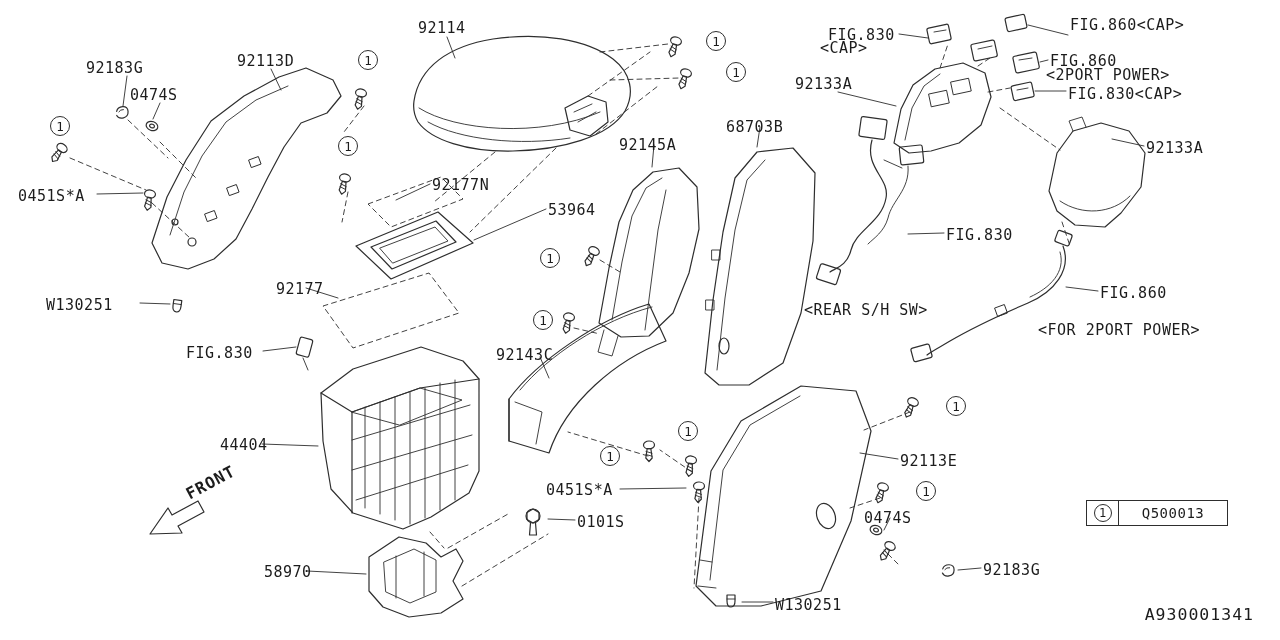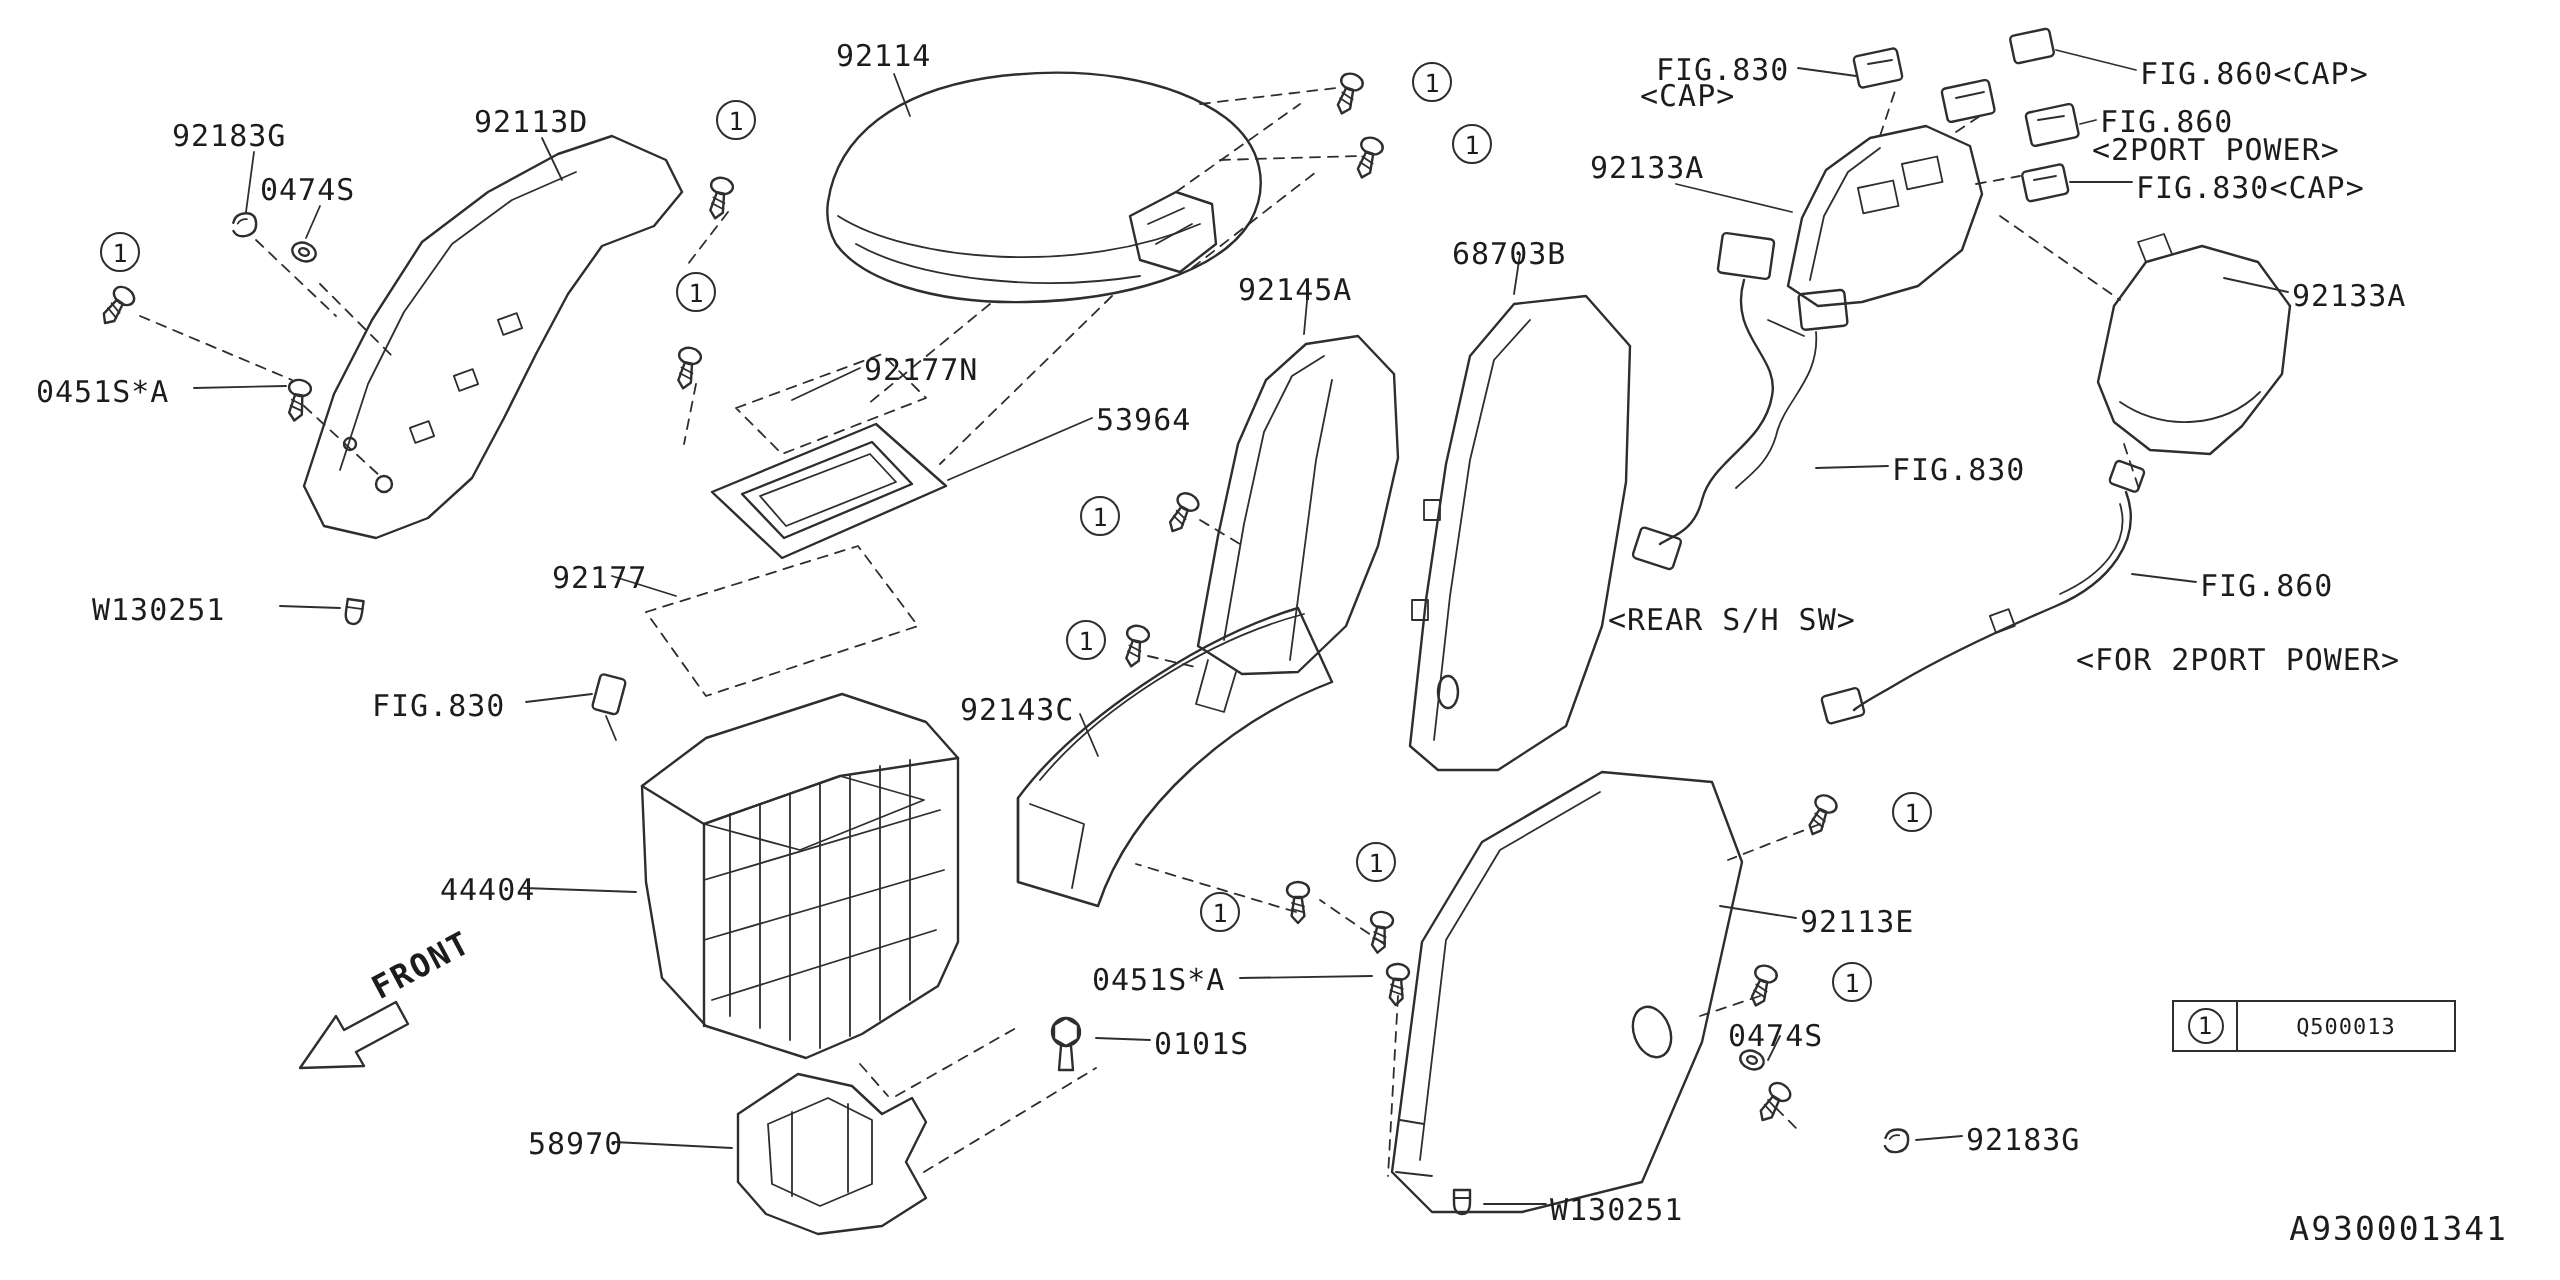--- a/index.html
+++ b/index.html
@@ -18,21 +18,21 @@
   .lbl { position:absolute; font-size:15px; letter-spacing:0.5px; white-space:nowrap; }
   .callout {
     position:absolute; width:20px; height:20px; border:1.4px solid #2e2e2e; border-radius:50%;
     display:flex; align-items:center; justify-content:center; font-size:12.5px; background:#fff;
   }
   .legend { position:absolute; left:1086px; top:500px; width:142px; height:26px;
     border:1.4px solid #2e2e2e; display:flex; background:#fff; }
   .legend-cell1 { width:32px; border-right:1.4px solid #2e2e2e; display:flex; align-items:center; justify-content:center; }
   .legend-callout { width:18px; height:18px; border:1.3px solid #2e2e2e; border-radius:50%;
     display:flex; align-items:center; justify-content:center; font-size:12px; }
-  .legend-part { flex:1; display:flex; align-items:center; justify-content:center; font-size:11px; letter-spacing:0.5px; }
+  .legend-part { flex:1; display:flex; align-items:center; justify-content:center; font-size:14px; letter-spacing:0.5px; }
   .drawing-no { position:absolute; right:26px; top:605px; font-size:16.5px; letter-spacing:1px; }
   .front { position:absolute; left:184px; top:473px; font-size:16px; font-weight:bold;
     transform:rotate(-28deg); letter-spacing:1px; }
 </style>
 </head>
 <body>
 
 <div class="canvas">
 
   <svg class="lineart" viewBox="0 0 1280 640">
@@ -280,29 +280,29 @@
   <div class="lbl" style="left:237px;top:52px">92113D</div>
   <div class="lbl" style="left:130px;top:86px">0474S</div>
   <div class="lbl" style="left:18px;top:187px">0451S*A</div>
   <div class="lbl" style="left:46px;top:296px">W130251</div>
   <div class="lbl" style="left:186px;top:344px">FIG.830</div>
   <div class="lbl" style="left:220px;top:436px">44404</div>
   <div class="lbl" style="left:264px;top:563px">58970</div>
   <div class="lbl" style="left:432px;top:176px">92177N</div>
   <div class="lbl" style="left:548px;top:201px">53964</div>
   <div class="lbl" style="left:276px;top:280px">92177</div>
-  <div class="lbl" style="left:480px;top:346px">92143C</div>
+  <div class="lbl" style="left:496px;top:346px">92143C</div>
   <div class="lbl" style="left:619px;top:136px">92145A</div>
   <div class="lbl" style="left:726px;top:118px">68703B</div>
   <div class="lbl" style="left:546px;top:481px">0451S*A</div>
   <div class="lbl" style="left:577px;top:513px">0101S</div>
   <div class="lbl" style="left:828px;top:26px">FIG.830</div>
   <div class="lbl" style="left:820px;top:39px">&lt;CAP&gt;</div>
   <div class="lbl" style="left:795px;top:75px">92133A</div>
-  <div class="lbl" style="left:1070px;top:28px">FIG.860&lt;CAP&gt;</div>
+  <div class="lbl" style="left:1070px;top:16px">FIG.860&lt;CAP&gt;</div>
   <div class="lbl" style="left:1050px;top:52px">FIG.860</div>
   <div class="lbl" style="left:1046px;top:66px">&lt;2PORT POWER&gt;</div>
   <div class="lbl" style="left:1068px;top:85px">FIG.830&lt;CAP&gt;</div>
   <div class="lbl" style="left:1146px;top:139px">92133A</div>
   <div class="lbl" style="left:946px;top:226px">FIG.830</div>
   <div class="lbl" style="left:804px;top:301px">&lt;REAR S/H SW&gt;</div>
   <div class="lbl" style="left:1100px;top:284px">FIG.860</div>
   <div class="lbl" style="left:1038px;top:321px">&lt;FOR 2PORT POWER&gt;</div>
   <div class="lbl" style="left:900px;top:452px">92113E</div>
   <div class="lbl" style="left:864px;top:509px">0474S</div>

